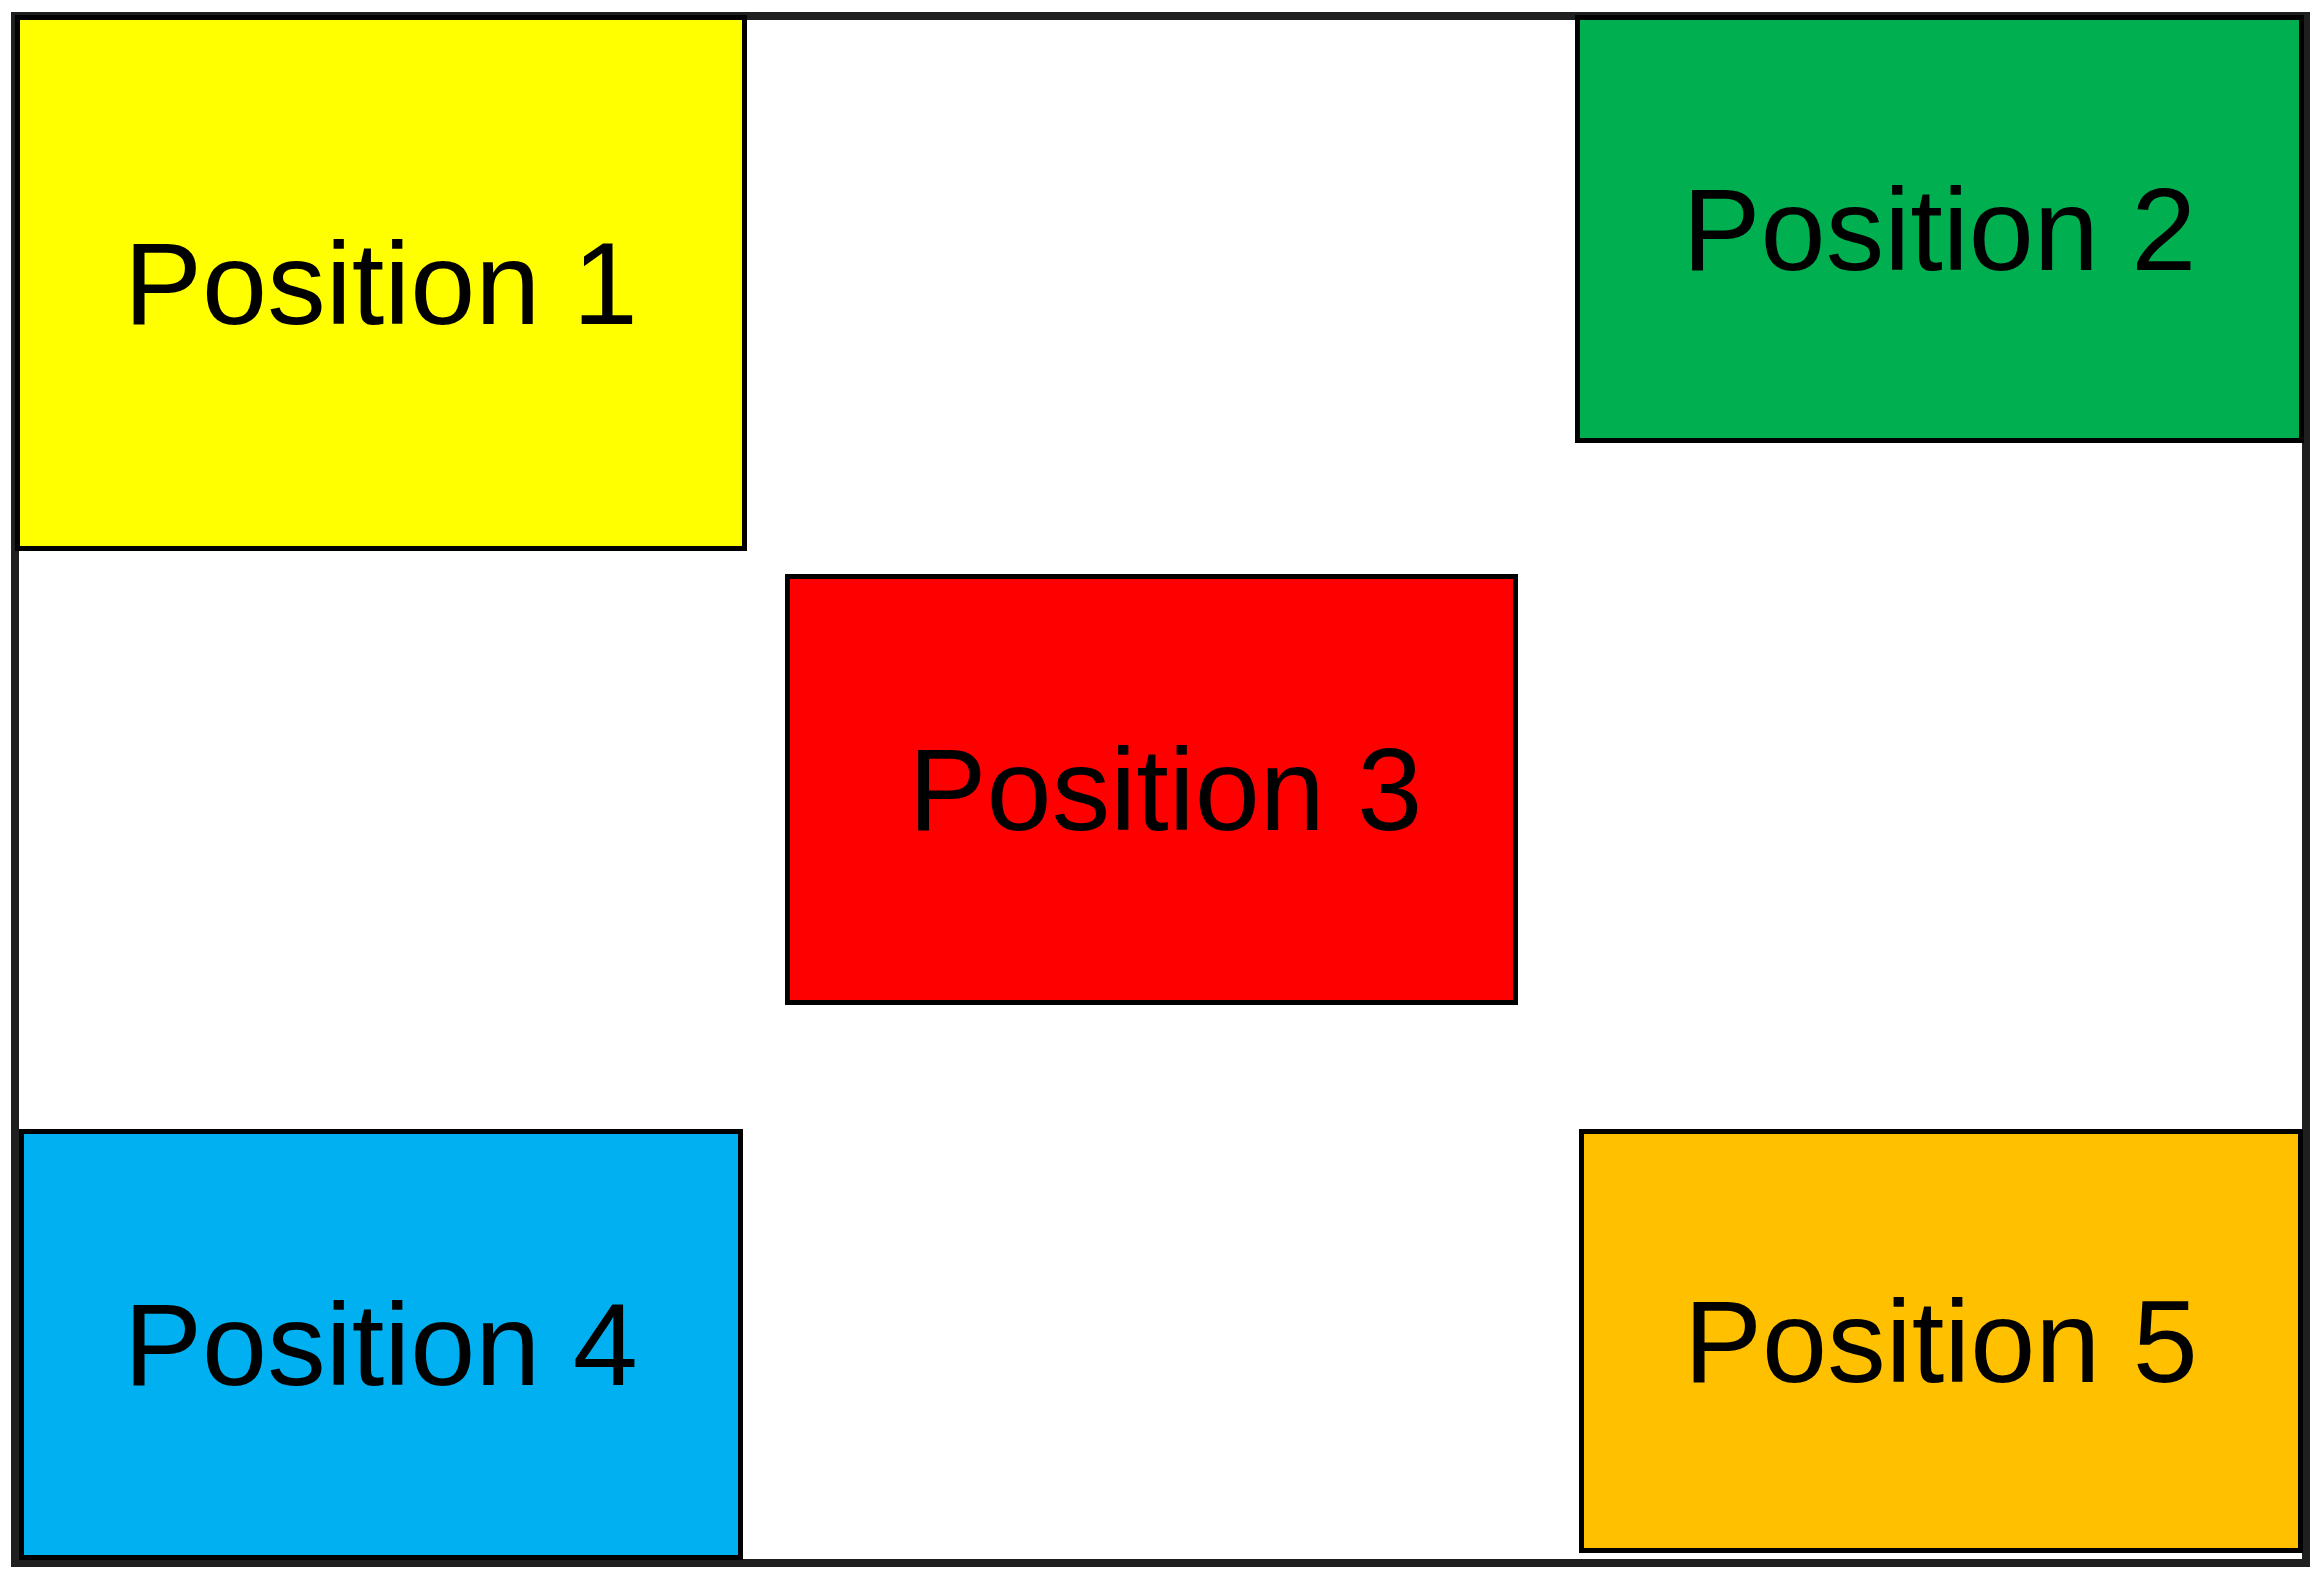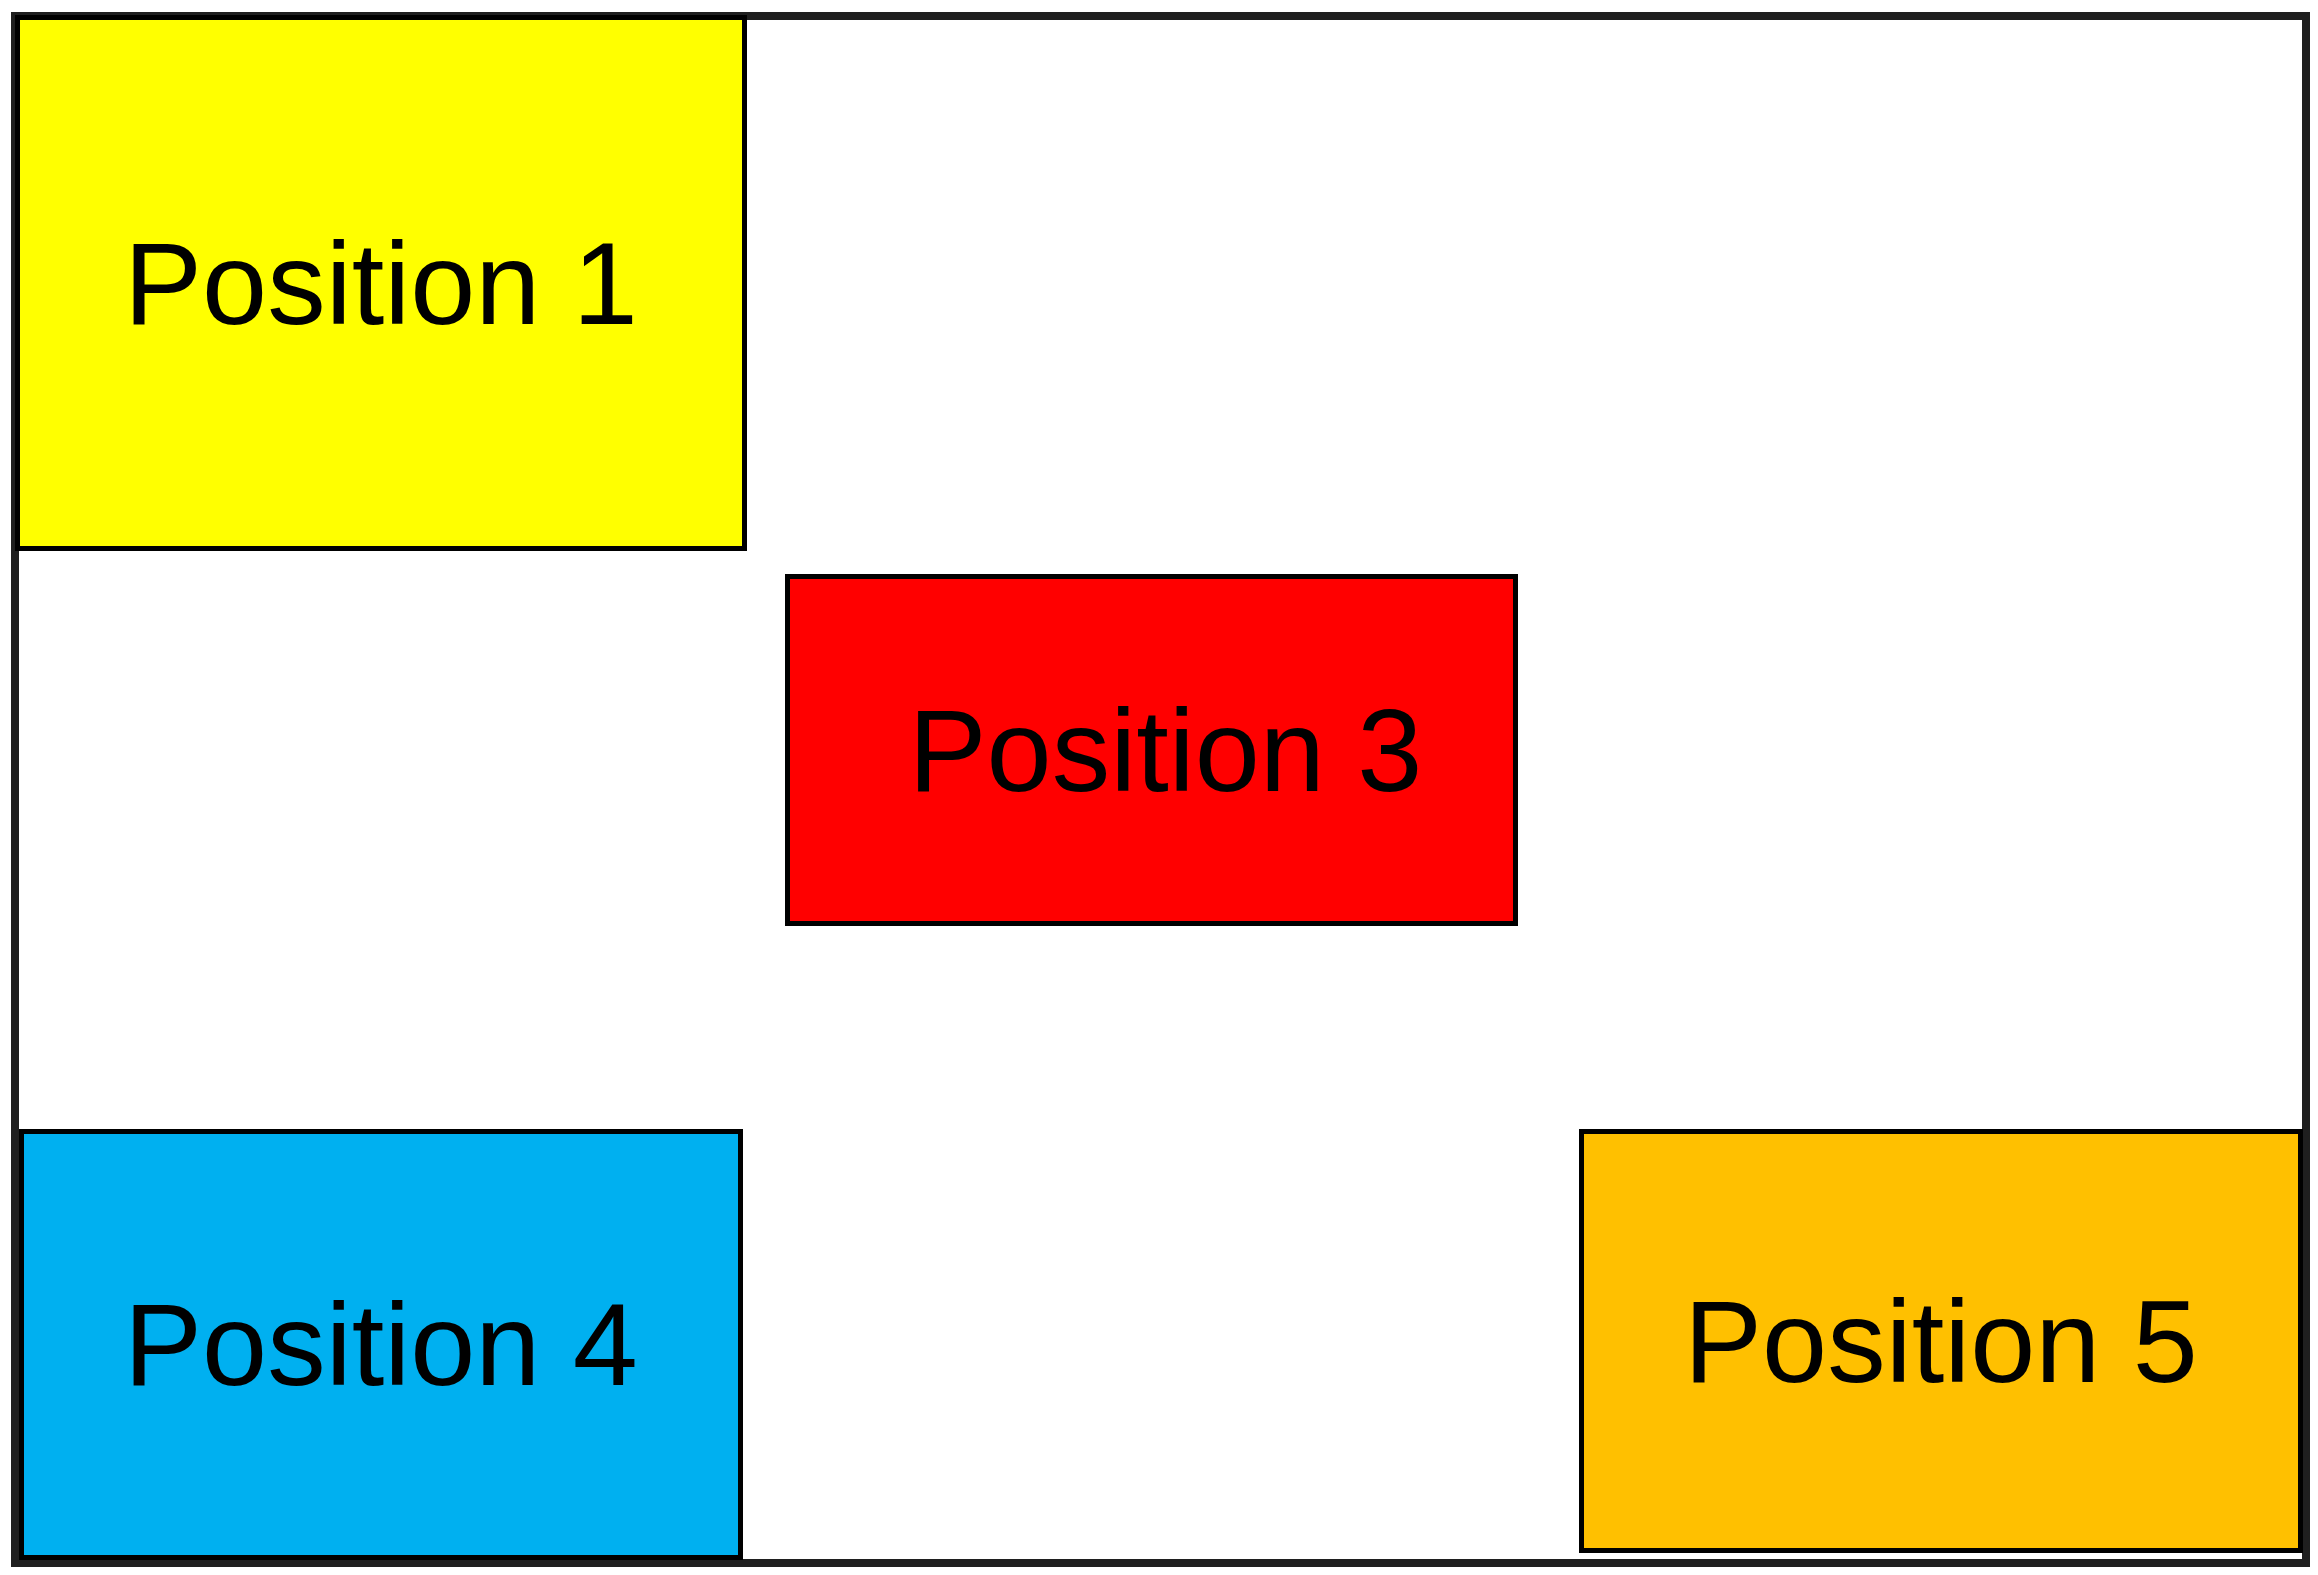--- a/index.html
+++ b/index.html
@@ -40,35 +40,38 @@
   .pos-label {
     font-size: 117px;
     line-height: 1;
     color: #000000;
     white-space: nowrap;
     letter-spacing: 0px;
   }
   
   #box-1 { left: 15px;   top: 15px;   width: 732px; height: 536px; }
   #box-2 { left: 1575px; top: 15px;   width: 729px; height: 428px; }
-  #box-3 { left: 785px; top: 574px;  width: 733px; height: 352px; padding-left: 28px; }
+  #box-3 { left: 785px; top: 574px;  width: 733px; height: 431px; padding-left: 28px; }
   #box-4 { left: 19px;   top: 1129px; width: 724px; height: 431px; }
   #box-5 { left: 1579px; top: 1129px; width: 724px; height: 424px; }
 </style>
 </head>
 <body>
 
 <div class="canvas">
 
   <div class="frame"></div>
 
   <div id="box-1" class="pos-box" style="background-color: rgb(255, 255, 0);">
     <span class="pos-label">Position 1</span>
   </div>
 
+  <div id="box-2" class="pos-box" style="background-color: rgb(0, 176, 80);">
+    <span class="pos-label">Position 2</span>
+  </div>
 
   <div id="box-3" class="pos-box" style="background-color: rgb(255, 0, 0);">
     <span class="pos-label">Position 3</span>
   </div>
 
   <div id="box-4" class="pos-box" style="background-color: rgb(0, 176, 240);">
     <span class="pos-label">Position 4</span>
   </div>
 
   <div id="box-5" class="pos-box" style="background-color: rgb(255, 192, 0);">

